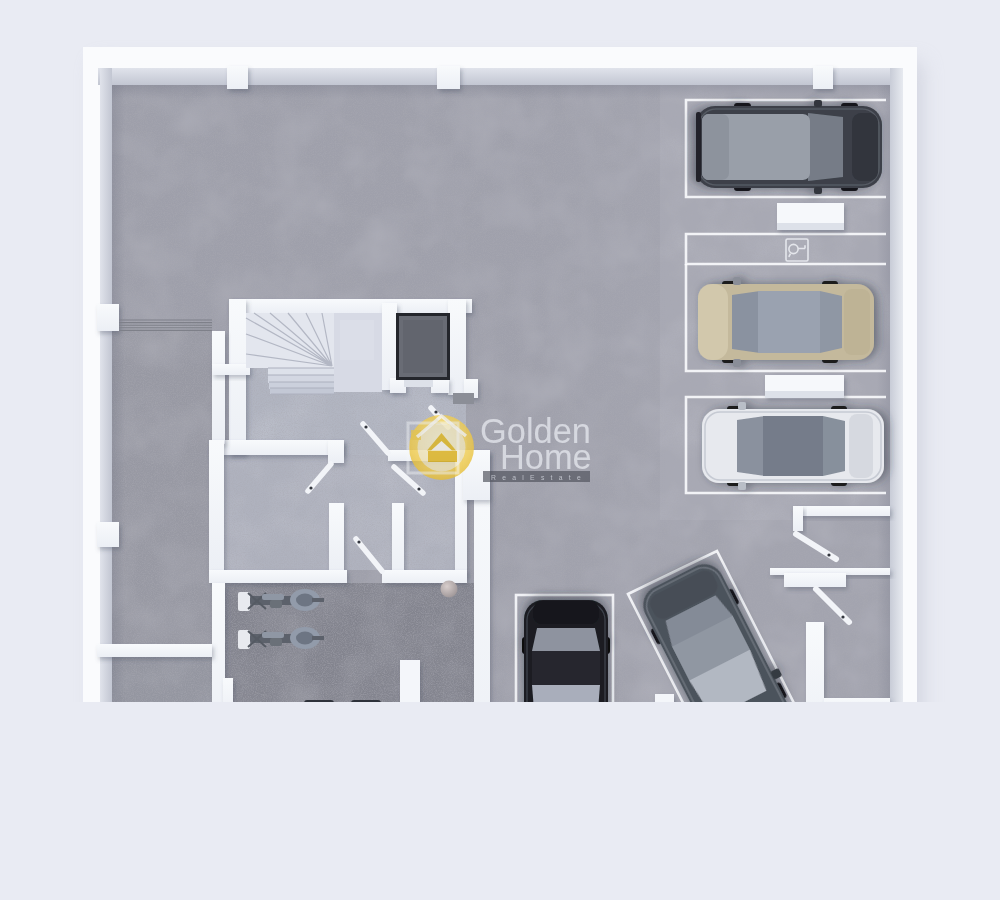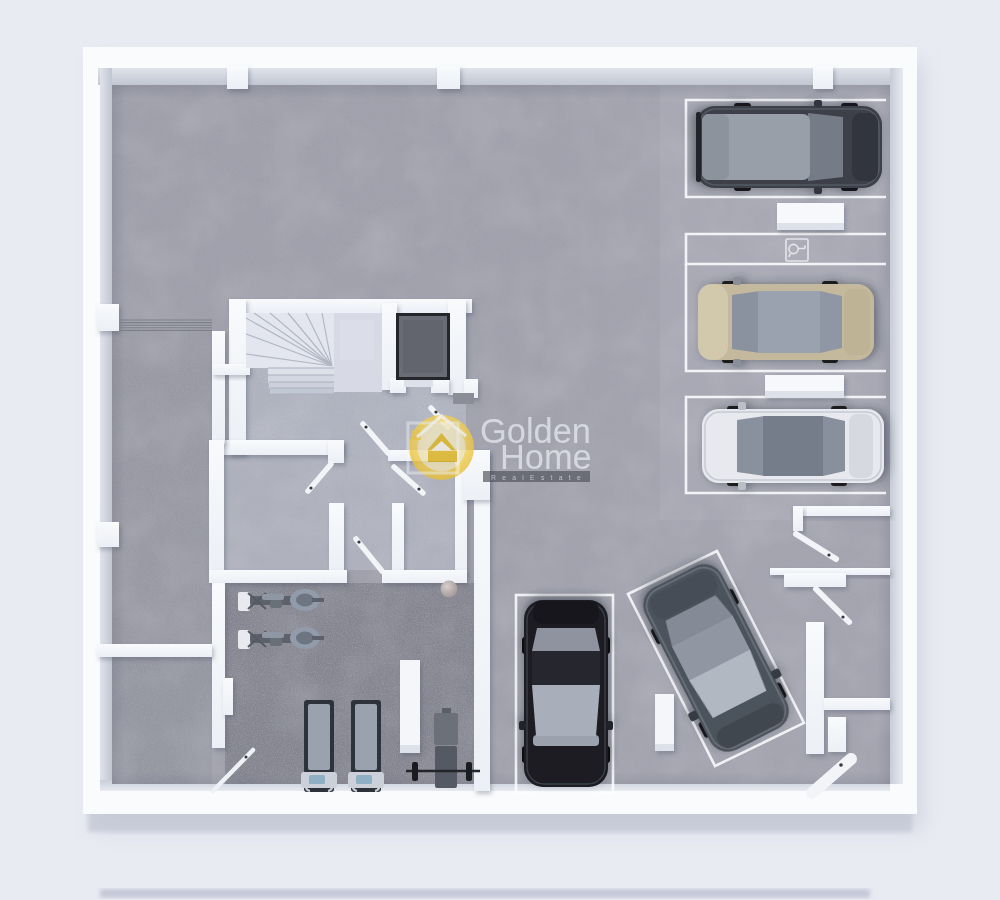--- a/index.html
+++ b/index.html
@@ -1,16 +1,16 @@
 <!DOCTYPE html>
 <html><head>
 <meta charset="utf-8">
 <style>
   html,body{margin:0;padding:0;background:#e9ebf3;}
-  #stage{width:1000px;height:900px;position:relative;overflow:hidden;
+  #stage{width:1000px;height:702px;position:relative;overflow:hidden;
          font-family:"Liberation Sans", sans-serif;}
 </style>
 </head>
 <body>
 <div id="stage">
 <svg width="1000" height="900" viewBox="0 0 1000 900" xmlns="http://www.w3.org/2000/svg">
 <defs>
   <linearGradient id="wallFill" x1="0" y1="0" x2="0" y2="1">
     <stop offset="0" stop-color="#f8fafc"></stop>
           <stop offset="1" stop-color="#eceff5"></stop>

